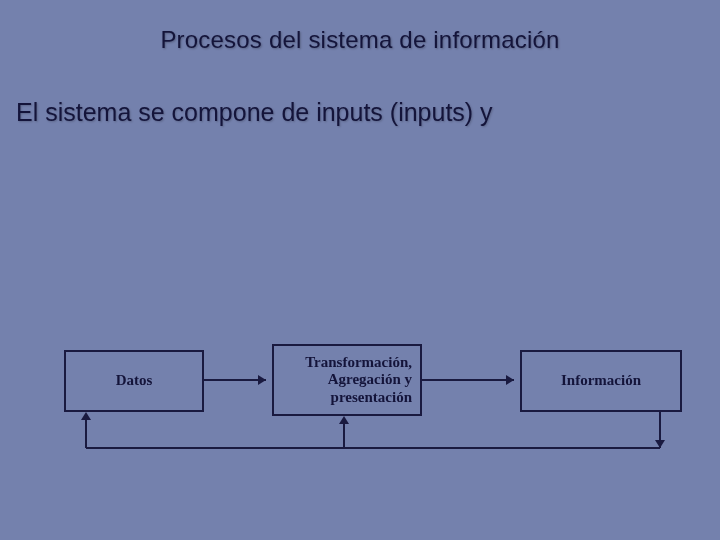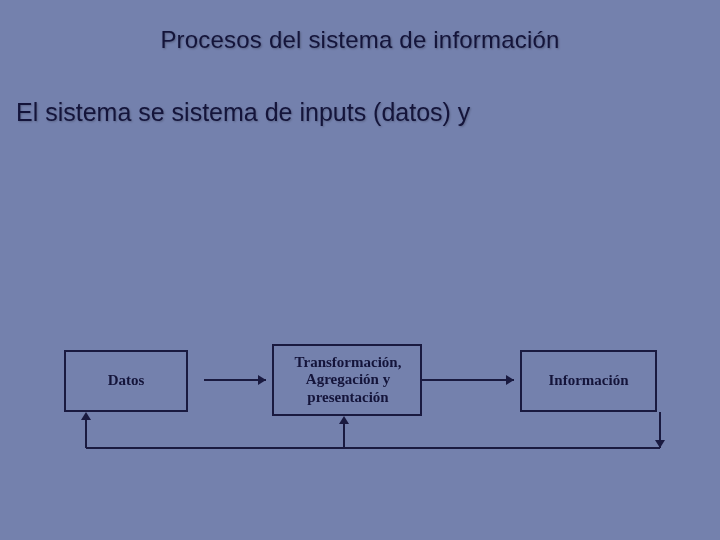--- a/index.html
+++ b/index.html
@@ -41,39 +41,39 @@
     align-items: center;
     justify-content: center;
     text-align: center;
     font-family: "Comic Sans MS", "Comic Sans", cursive;
     font-size: 15px;
     font-weight: 700;
     color: #14143a;
     padding: 4px 8px;
     line-height: 1.15;
   }
-  .box-left   { left: 64px;  top: 20px; width: 124px; height: 62px; font-family: Liberation Serif, serif; }
-  .box-mid    { left: 272px; top: 14px; width: 150px; height: 72px; justify-content: flex-start; text-align: center; padding-left: 10px;}
-  .box-right  { left: 520px; top: 20px; width: 137px; height: 62px; }
+  .box-left   { left: 64px;  top: 20px; width: 140px; height: 62px; font-family: Liberation Serif, serif; }
+  .box-mid    { left: 272px; top: 14px; width: 150px; height: 72px; justify-content: flex-start; text-align: right; padding-left: 10px;}
+  .box-right  { left: 520px; top: 20px; width: 162px; height: 62px; }
   svg.arrows {
     position: absolute;
     left: 0; top: 0;
     width: 720px; height: 180px;
     overflow: visible;
   }
   .stroke { stroke: #1a1a40; stroke-width: 2; fill: none; }
   .arrowhead { fill: #1a1a40; }
 </style>
 </head>
 <body>
 
 <div class="title">Procesos del sistema de información</div>
 
 <div class="body-text">
-  <span>El sistema se sistema de inputs (datos) y</span>
+  <span>El sistema se compone de inputs (inputs) y</span>
 </div>
 
 <div class="diagram">
   <div class="box box-left">Datos</div>
   <div class="box box-mid">Transformación, Agregación y presentación</div>
   <div class="box box-right">Información</div>
 
   <svg class="arrows">
 
     <line class="stroke" x1="204" y1="50" x2="266" y2="50"></line>

